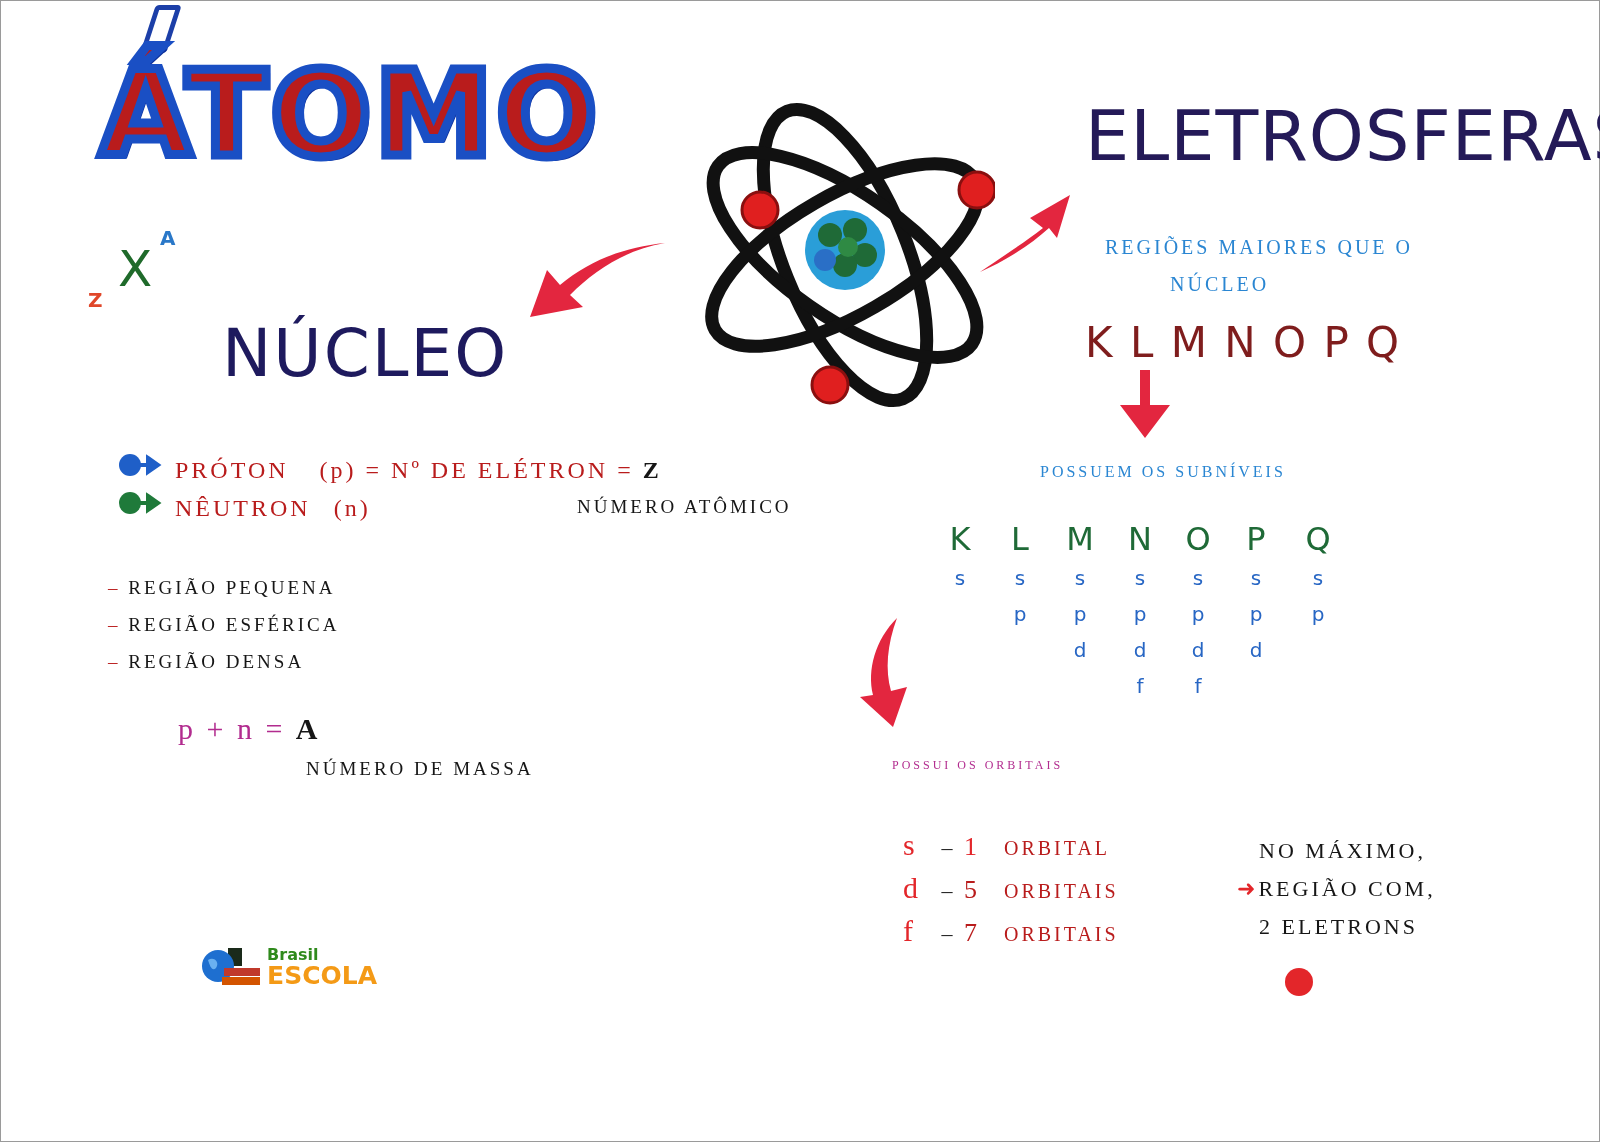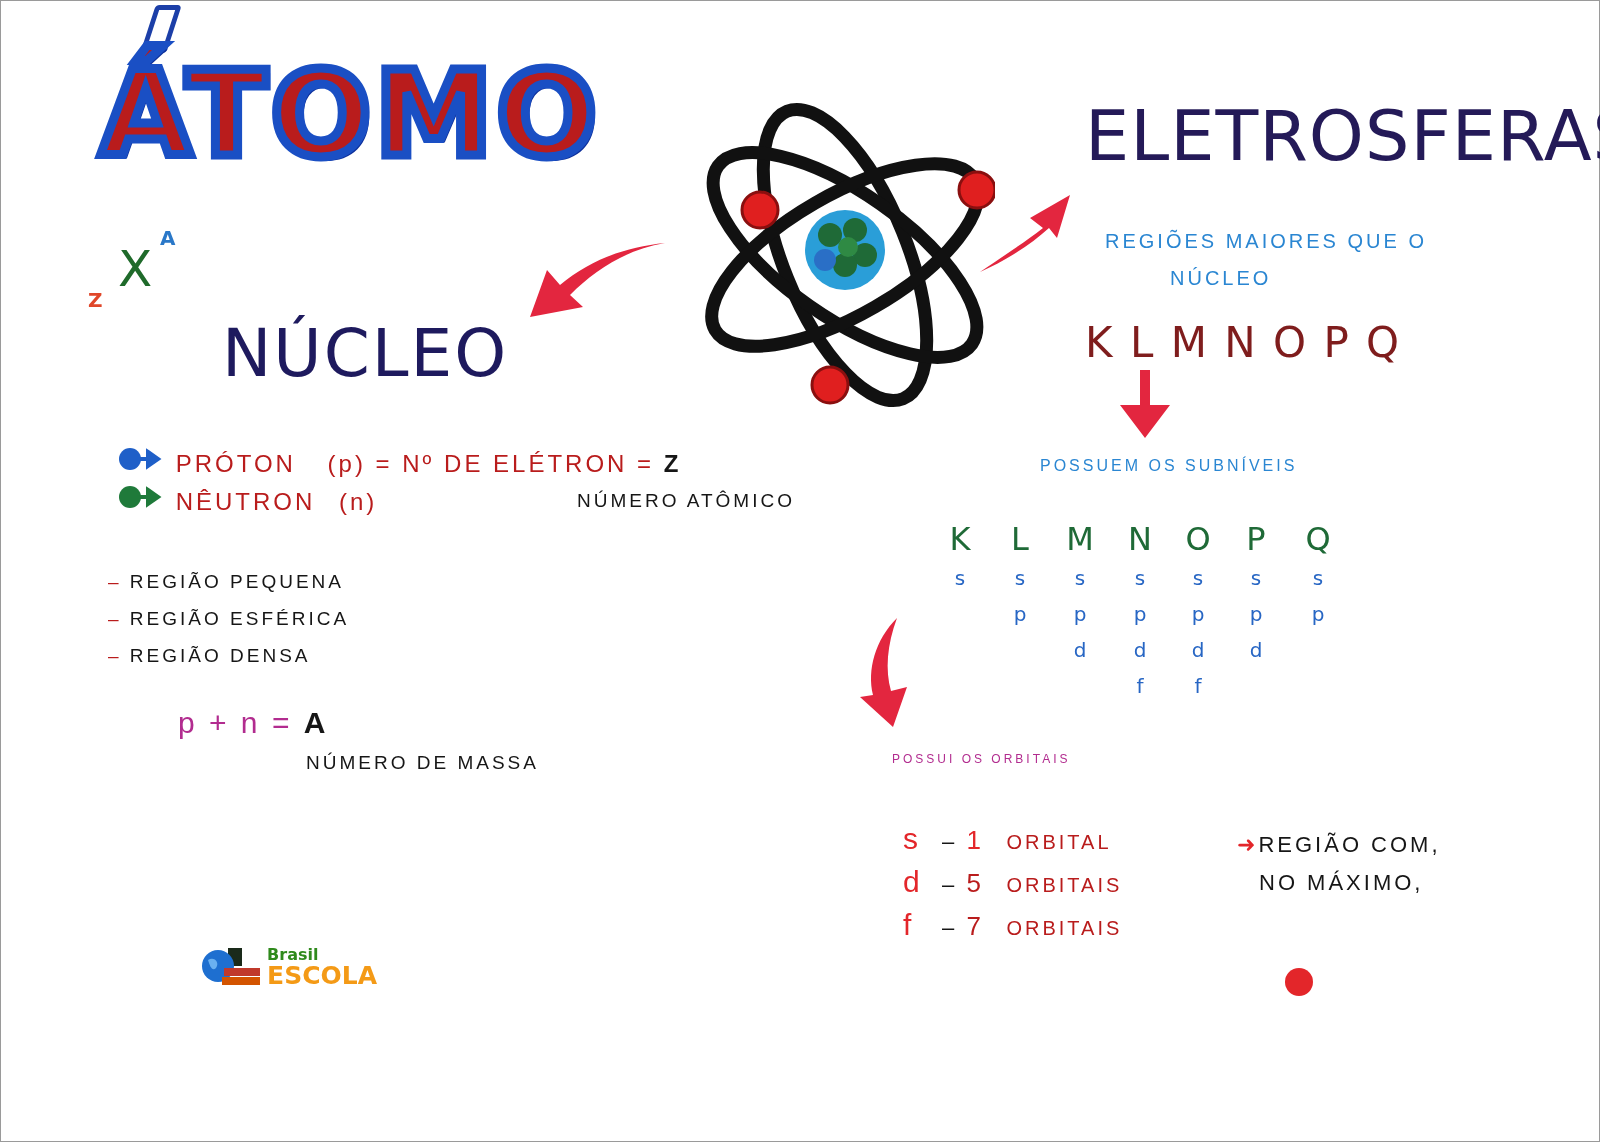--- a/index.html
+++ b/index.html
@@ -1,19 +1,19 @@
 <!DOCTYPE html>
 <html><head>
 <meta charset="utf-8">
 <style>
   html,body{margin:0;padding:0;background:#fff;}
   body{width:1600px;height:1142px;position:relative;overflow:hidden;font-family:"DejaVu Sans",sans-serif;}
   .frame{position:absolute;left:0;top:0;width:1598px;height:1140px;border:1px solid #9a9a9a;}
   .abs{position:absolute;white-space:nowrap;}
-  .hand{font-family:Liberation Sans, sans-serif;letter-spacing:3px;}
+  .hand{font-family:Liberation Serif, serif;letter-spacing:3px;margin-top:6px;}
   .title-block{left:100px;top:55px;font-family:"DejaVu Sans",sans-serif;font-weight:bold;font-size:118px;letter-spacing:4px;color:#b91c1c;
     -webkit-text-stroke:9px #1a4fc4;text-shadow:4px 4px 0 #0d2f9a;line-height:1;}
   .accent-mark{left:148px;top:5px;width:16px;height:38px;border:5px solid #1c3fa8;border-radius:4px;transform:skewX(-18deg);}
   .zxa-x{left:118px;top:240px;font-size:50px;color:#1f6a2a;}
   .zxa-a{left:160px;top:226px;font-size:20px;color:#2a78c8;font-weight:bold;}
   .zxa-z{left:88px;top:288px;font-size:20px;color:#e0472a;font-weight:bold;}
   .nucleo{left:222px;top:315px;font-size:66px;color:#1e1a5e;letter-spacing:2px;}
   .eletro{left:1085px;top:95px;font-size:70px;color:#241a58;letter-spacing:1px;}
   .orange{color:#b91c1c;}
   .black{color:#161616;}
@@ -159,22 +159,23 @@
 
 <div class="abs hand magenta" style="left:892px;top:752px;font-size:12px">POSSUI OS ORBITAIS</div>
 
 <div class="abs hand" style="left:903px;top:820px;line-height:38px">
   <div><span class="red" style="font-size:30px;display:inline-block;width:30px">s</span><span class="black" style="font-size:22px"> – </span><span class="red" style="font-size:26px;display:inline-block;width:40px">1</span><span class="orange" style="font-size:20px">ORBITAL</span></div>
   <div><span class="red" style="font-size:30px;display:inline-block;width:30px">d</span><span class="black" style="font-size:22px"> – </span><span class="orange" style="font-size:26px;display:inline-block;width:40px">5</span><span class="orange" style="font-size:20px">ORBITAIS</span></div>
   <div><span class="red" style="font-size:30px;display:inline-block;width:30px">f</span><span class="black" style="font-size:22px"> – </span><span class="orange" style="font-size:26px;display:inline-block;width:40px">7</span><span class="orange" style="font-size:20px">ORBITAIS</span></div>
 </div>
 
 <div class="abs hand black" style="left:1237px;top:826px;font-size:22px;line-height:38px">
+  <div style="padding-left:22px">NO MÁXIMO,</div>
   <div><span class="red">➜</span><span>REGIÃO COM,</span></div>
-  <div style="padding-left:22px">NO MÁXIMO,</div>
+  <div style="padding-left:22px">2 ELETRONS</div>
 </div>
 <div class="abs" style="left:1285px;top:968px;width:28px;height:28px;border-radius:50%;background:#e3262a"></div>
 
 <div class="abs" style="left:200px;top:942px">
   <svg width="62" height="46" style="vertical-align:bottom">
     <rect x="28" y="6" width="14" height="18" fill="#1a2a1a"></rect>
     <circle cx="18" cy="24" r="16" fill="#1e6fd0"></circle>
     <path d="M8 18 C14 14 20 20 16 26 C12 30 10 24 8 18Z" fill="#6ab0f0"></path>
     <rect x="24" y="26" width="36" height="8" fill="#c0392b"></rect>
     <rect x="22" y="35" width="38" height="8" fill="#d35400"></rect>

